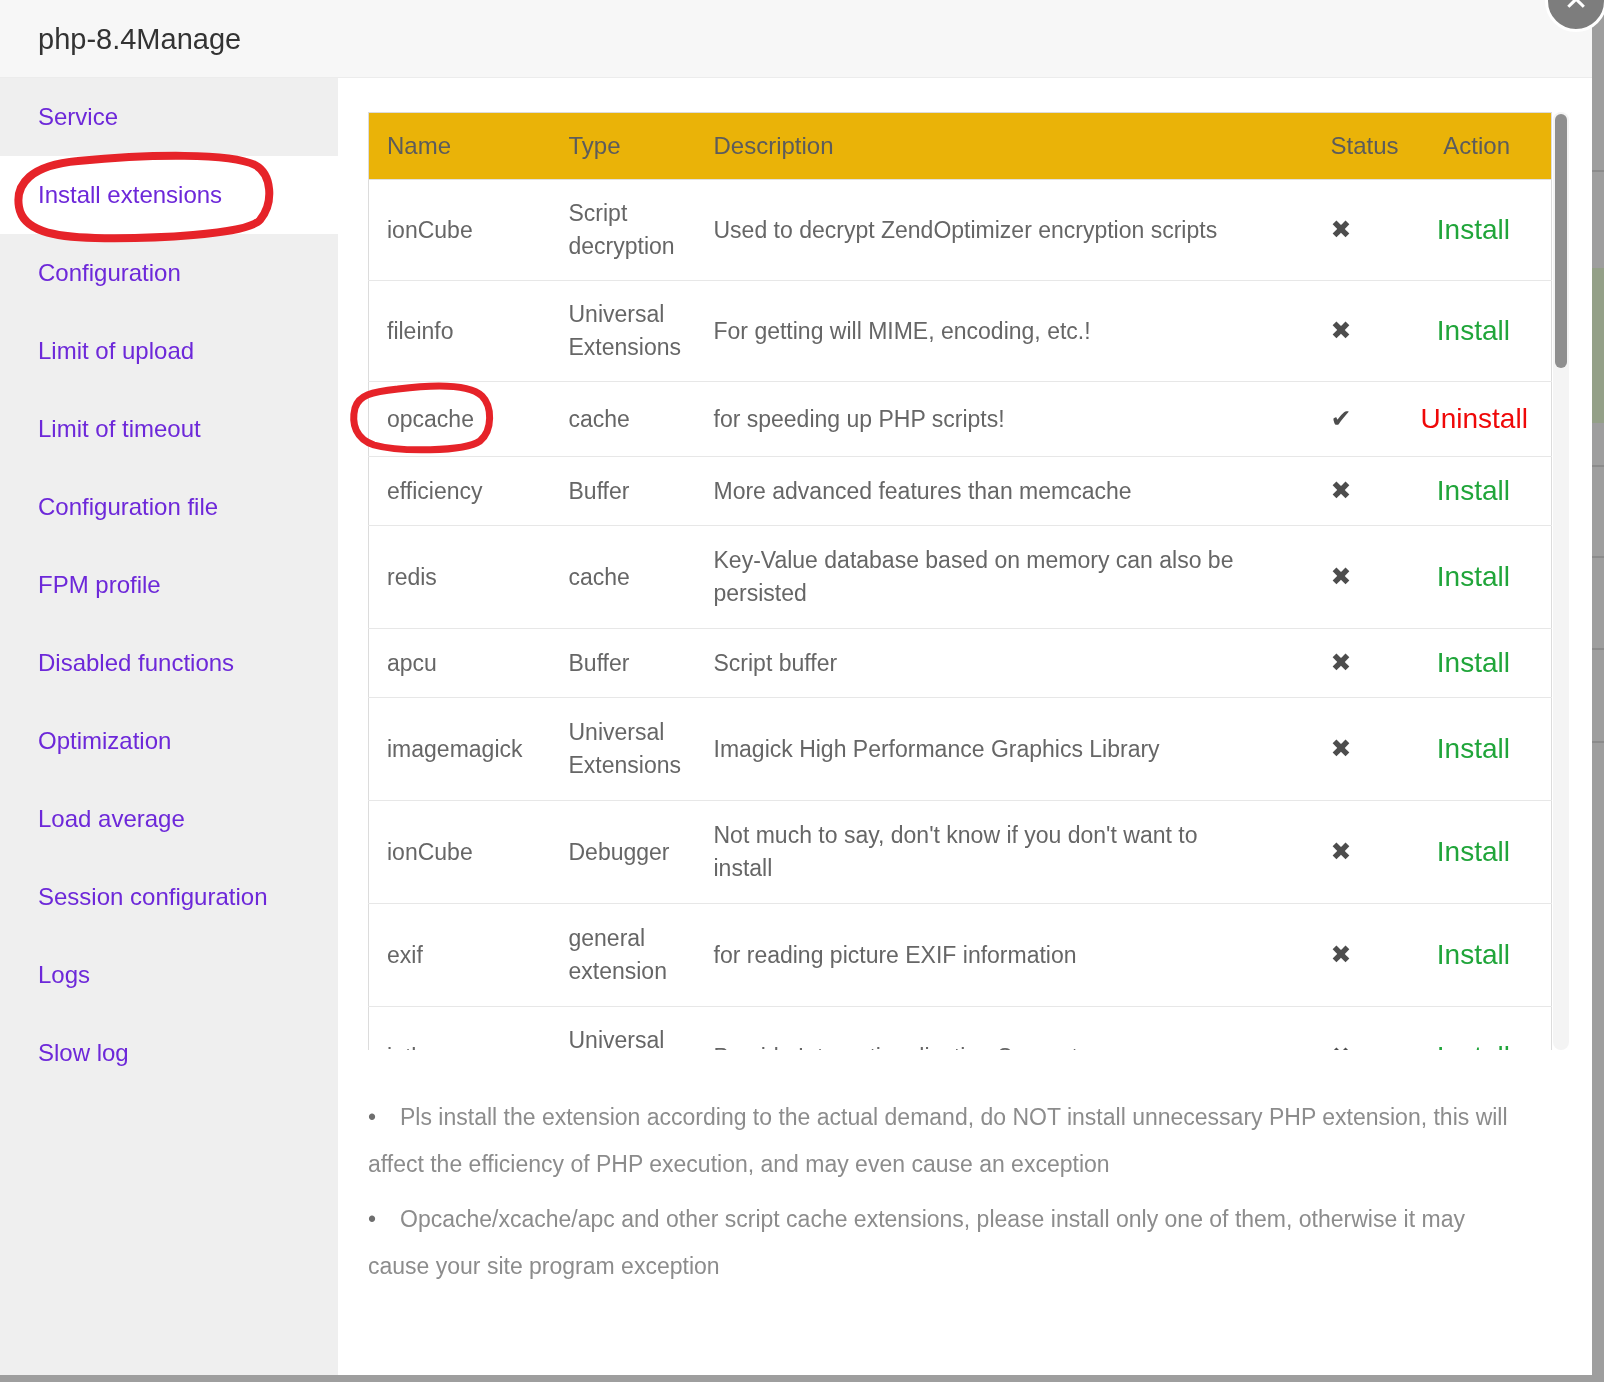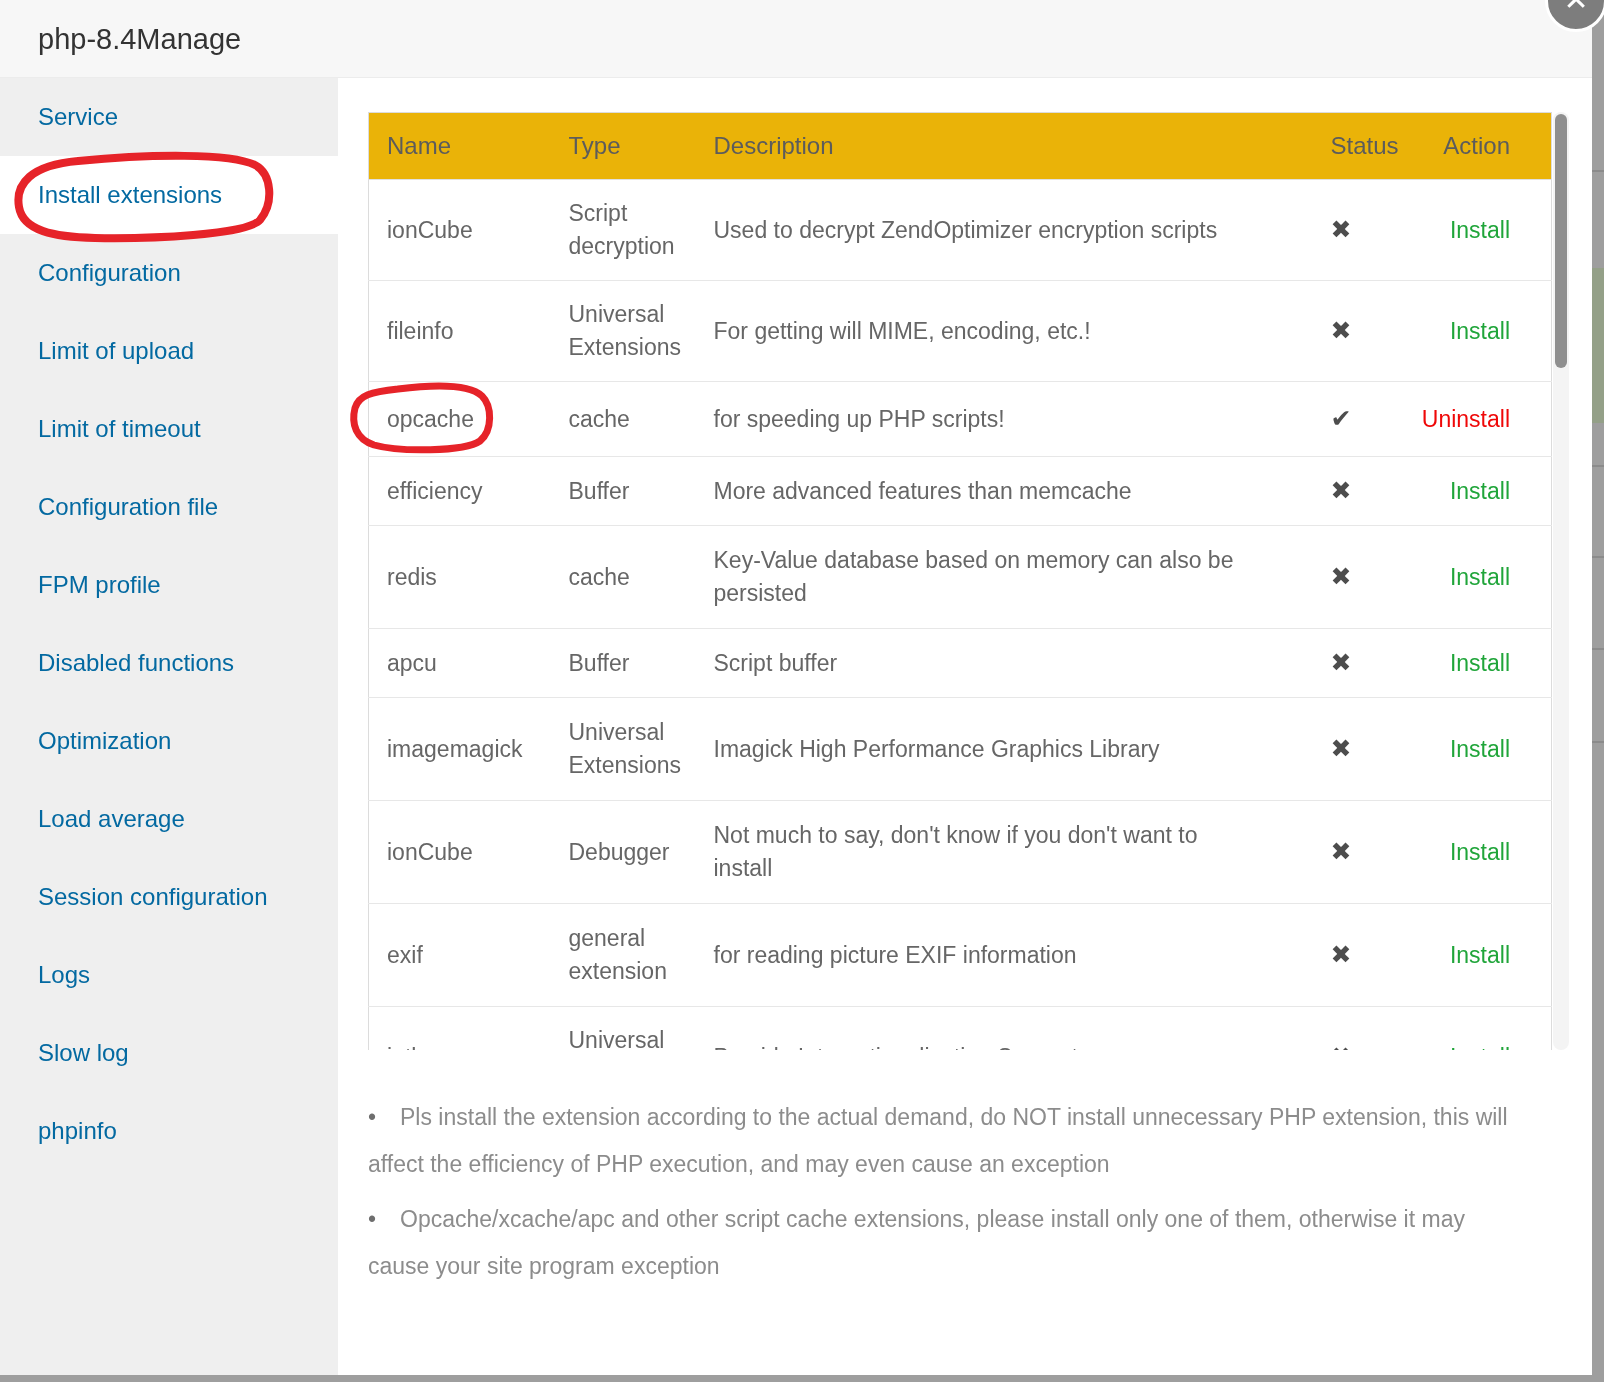--- a/index.html
+++ b/index.html
@@ -8,39 +8,39 @@
   .backdrop-right{position:absolute;right:0;top:0;width:12px;height:1382px;background:#9e9e9e;}
   .bd-green{position:absolute;right:0;top:268px;width:12px;height:155px;background:#94a088;}
   .bd-line{position:absolute;right:0;width:12px;height:2px;background:#8b8b8b;}
   
   .modal{position:absolute;left:0;top:0;width:1592px;height:1375px;background:#ffffff;z-index:1;}
   .titlebar{position:absolute;left:0;top:0;width:1592px;height:78px;background:#f7f7f7;
     border-bottom:1px solid #ececec;box-sizing:border-box;}
   .title{position:absolute;left:38px;top:0;line-height:78px;font-size:29px;color:#333;}
   
   .sidebar{position:absolute;left:0;top:78px;width:338px;height:1297px;background:#efefef;}
-  .side-item{height:78px;line-height:78px;padding-left:38px;font-size:24px;color:#0369a1;cursor:pointer;}
+  .side-item{height:78px;line-height:78px;padding-left:38px;font-size:24px;color:#6d28d9;cursor:pointer;}
   .side-item.active{background:#ffffff;}
   
   .table-wrap{position:absolute;left:368px;top:112px;width:1184px;height:938px;overflow:hidden;}
   table{border-collapse:collapse;table-layout:fixed;width:1183px;background:#fff;
     border:1px solid #dcdcdc;}
   col.w-name{width:182px}col.w-type{width:145px}col.w-desc{width:610px}
   col.w-status{width:115px}col.w-action{width:131px}
   th{height:64px;background:#eab308;font-weight:400;font-size:24px;color:#5c5c5c;
     text-align:left;padding-left:18px;border-bottom:1px solid #e0e0e0;}
   th.c-status{padding-left:25px;}
   th.c-action,td.c-action{text-align:right;padding-left:0;padding-right:41px;}
   td{border-top:1px solid #e7e7e7;font-size:23px;color:#666;vertical-align:middle;
     padding-left:18px;line-height:33px;}
   td.c-desc{padding-right:62px;}
   td.c-status{padding-left:25px;}
   tr.rh98 td{height:98px}tr.rh100 td{height:100px}tr.rh72 td{height:72px}tr.rh66 td{height:66px}
   .status-ico{font-size:25px;color:#4d4d4d;font-weight:bold;}
-  a.act{text-decoration:none;font-size:23px;cursor:pointer;}
+  a.act{text-decoration:none;font-size:28px;cursor:pointer;}
   
   .vscroll{position:absolute;left:1553px;top:112px;width:16px;height:938px;
     background:#f4f4f4;border-radius:8px;}
   .vthumb{position:absolute;left:2px;top:2px;width:12px;height:254px;background:#8f8f8f;border-radius:7px;}
   
   .notes{position:absolute;left:360px;top:1086px;width:1160px;}
   .notes p{margin:8px;font-size:23px;line-height:47px;color:#8c8c8c;}
   .notes .bullet{display:inline-block;width:32px;color:#6e6e6e;}
   
   .close-btn{position:absolute;left:1545px;top:-30px;width:62px;height:62px;border-radius:50%;
@@ -74,21 +74,20 @@
     <div class="side-item">Limit of upload</div>
     <div class="side-item">Limit of timeout</div>
     <div class="side-item">Configuration file</div>
     <div class="side-item">FPM profile</div>
     <div class="side-item">Disabled functions</div>
     <div class="side-item">Optimization</div>
     <div class="side-item">Load average</div>
     <div class="side-item">Session configuration</div>
     <div class="side-item">Logs</div>
     <div class="side-item">Slow log</div>
-    <div class="side-item">phpinfo</div>
   </div>
 
   <div class="table-wrap">
     <table>
       <colgroup>
           <col class="w-name">
           <col class="w-type">
           <col class="w-desc">
           <col class="w-status">
           <col class="w-action">

